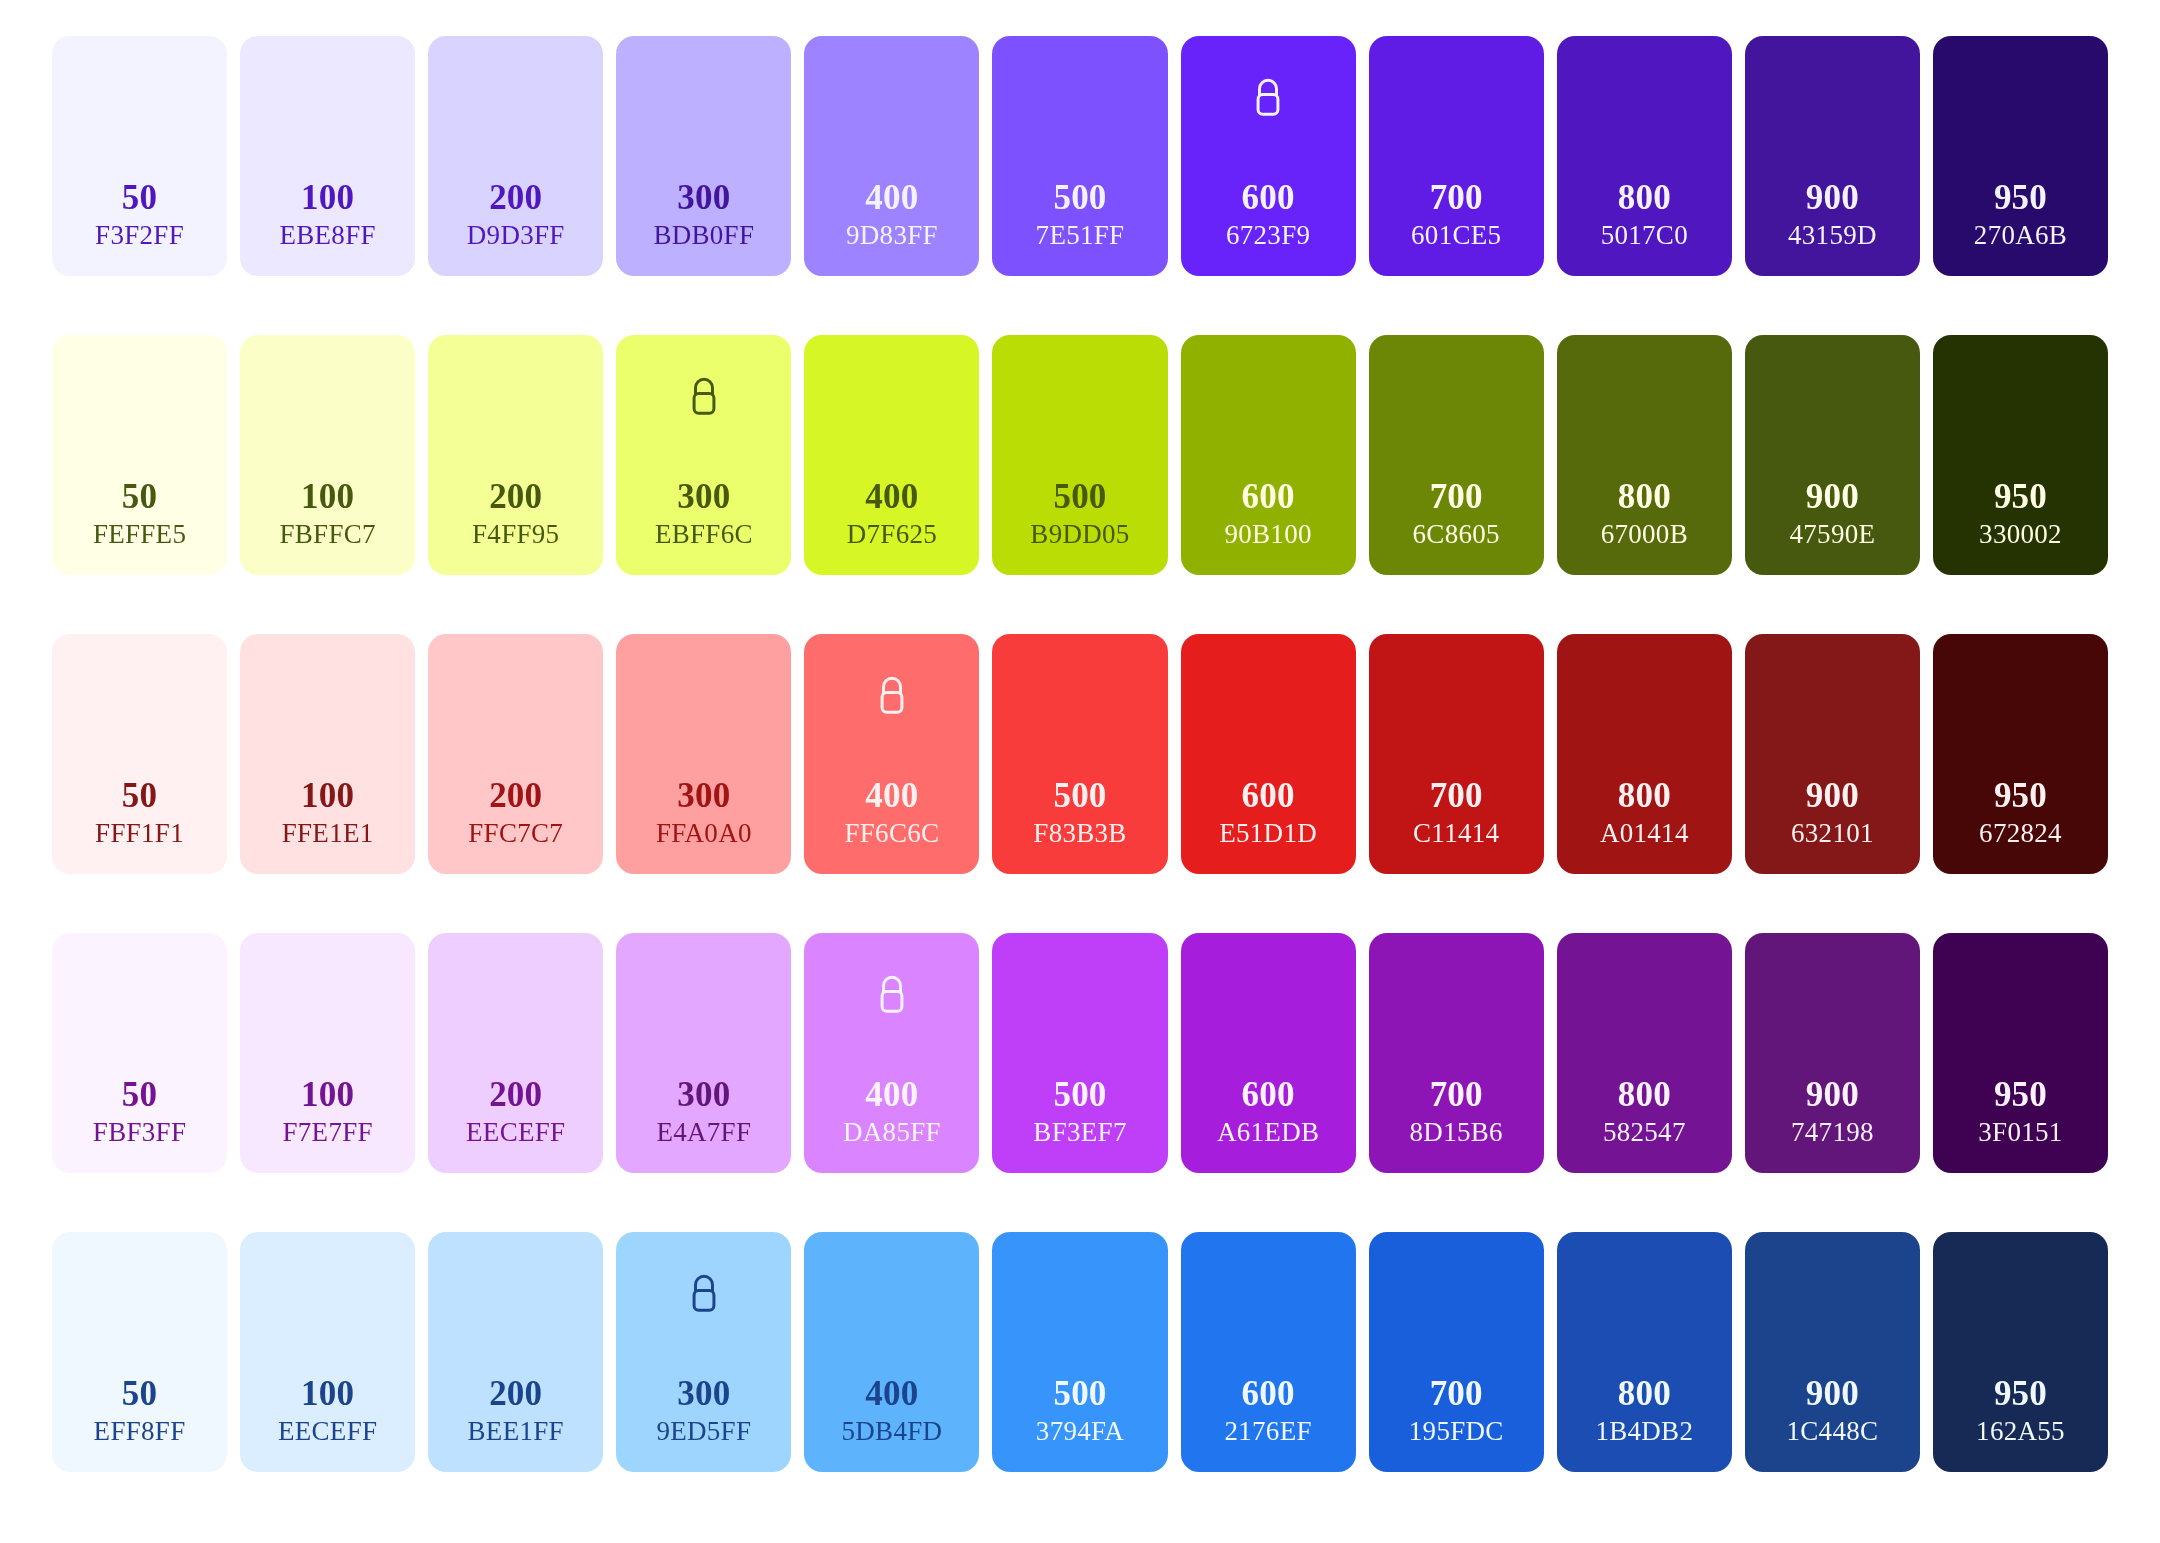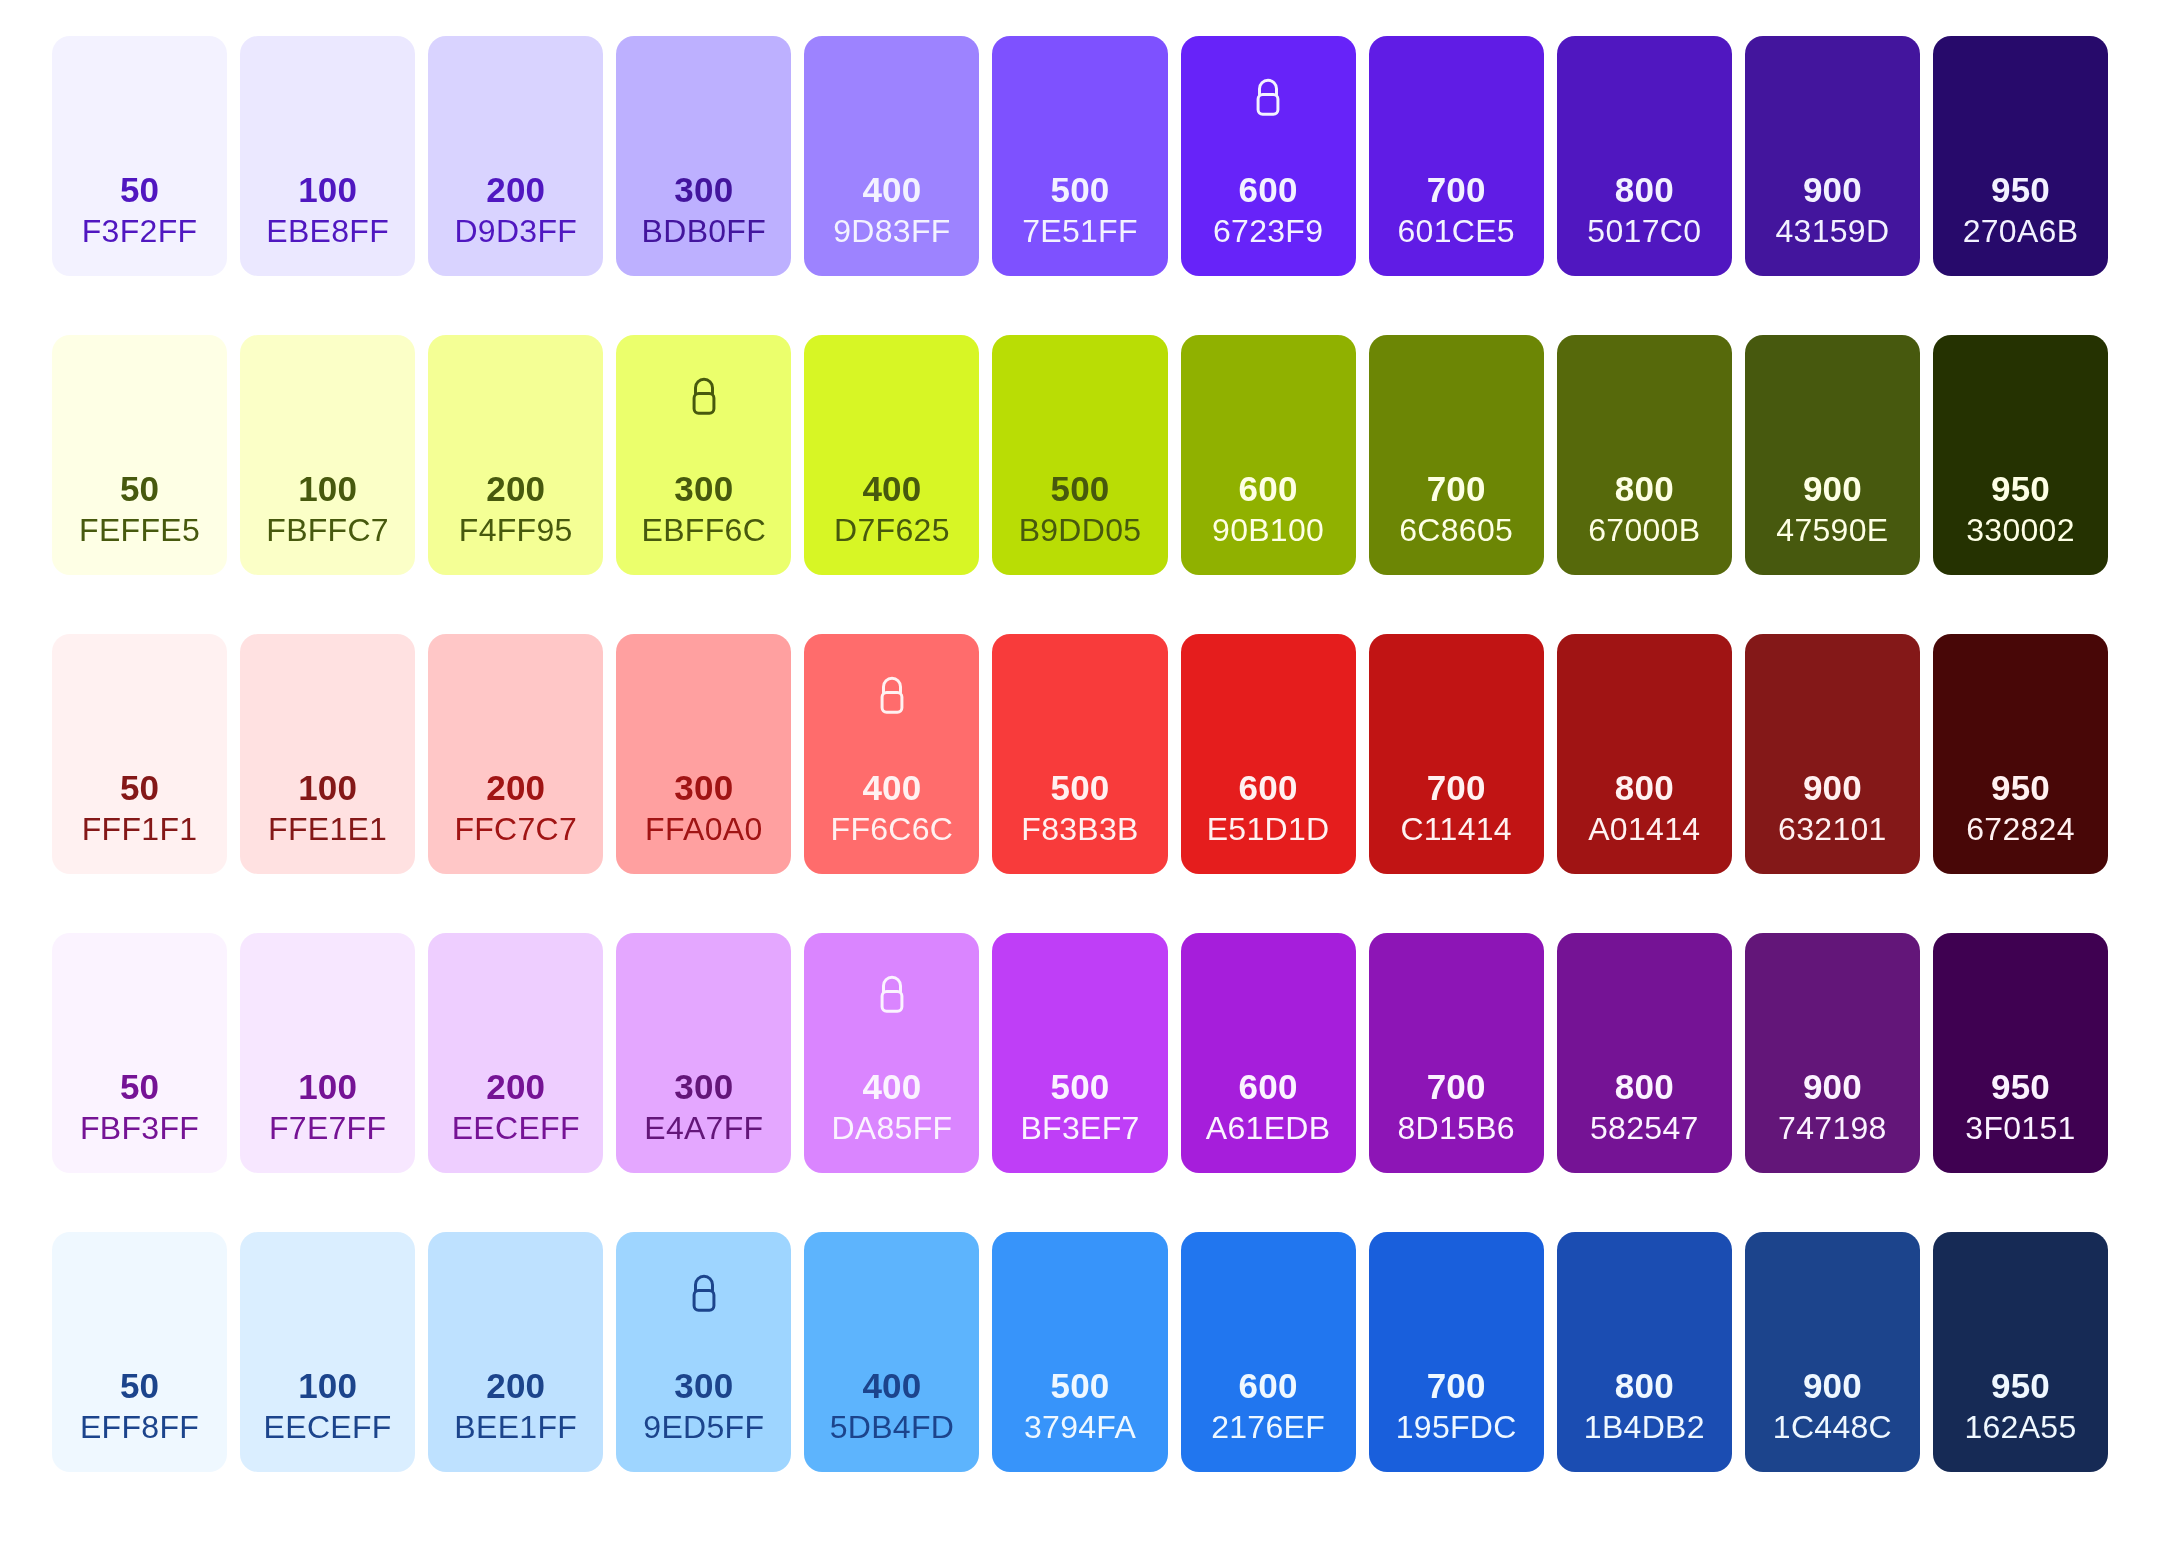--- a/index.html
+++ b/index.html
@@ -13,20 +13,21 @@
   }
 
   #palette {
     width: 2160px;
     height: 1543px;
     padding: 36px 52px 44px 52px;
     display: flex;
     flex-direction: column;
     justify-content: flex-start;
     gap: 59px;
+    font-family: Liberation Serif, serif;
   }
 
   .ramp {
     display: flex;
     flex-direction: row;
     gap: 13px;
     height: 240px;
     flex: 0 0 auto;
   }
 
@@ -52,21 +53,21 @@
   }
 
   .swatch-step {
     font-size: 35px;
     font-weight: bold;
     line-height: 1.06;
     letter-spacing: 0.2px;
   }
 
   .swatch-hex {
-    font-size: 32px;
+    font-size: 27px;
     font-weight: normal;
     line-height: 1.42;
     letter-spacing: 0.3px;
   }
 </style>
 </head>
 <body>
 
 <div id="palette" style="background: rgb(255, 255, 255);">
     <div class="ramp">

